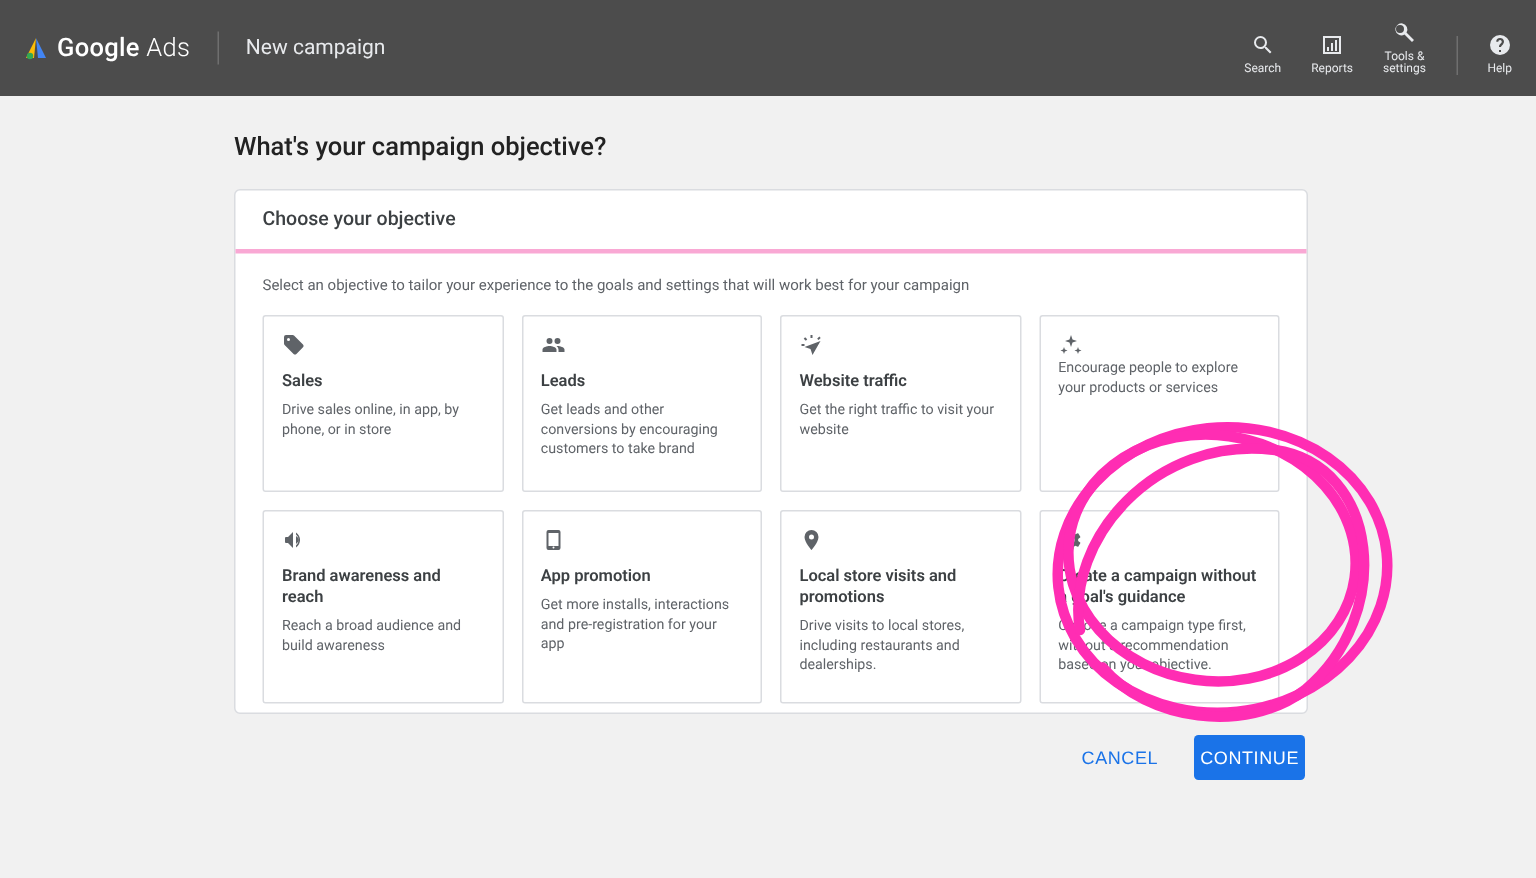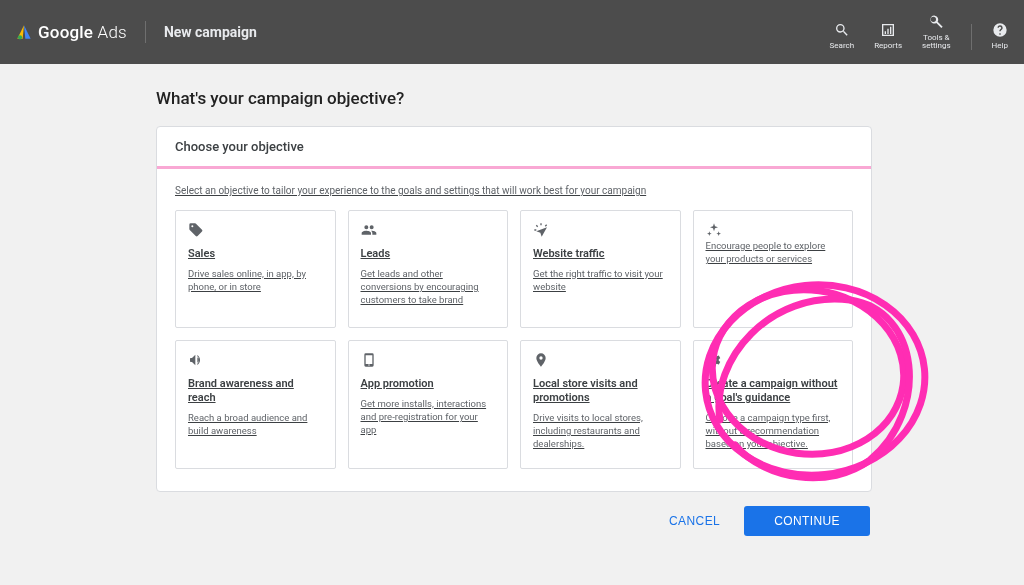--- a/index.html
+++ b/index.html
@@ -6,42 +6,42 @@
   body { font-family: Roboto, "Helvetica Neue", Arial, sans-serif; background: #f1f1f1; width: 1024px; height: 585px; overflow: hidden; color: #3c4043; }
   
   .header { height: 64px; background: #4c4c4c; display: flex; align-items: center; padding: 0 16px; justify-content: space-between; }
   .header-left { display: flex; align-items: center; gap: 18px; }
   .logo-wrap { display: flex; align-items: center; gap: 6px; }
   .logo-triangle { width: 16px; height: 16px; display: inline-flex; }
   .logo-text { color: #fff; font-size: 17px; letter-spacing: .2px; }
   .logo-text .b { font-weight: 500; }
   .logo-text .t { font-weight: 300; }
   .header-divider { width: 1px; height: 22px; background: #6f6f6f; }
-  .page-title { color: #e8eaed; font-size: 14px; font-weight: 700; }
+  .page-title { color: #e8eaed; font-size: 14px; font-weight: 400; }
   .header-right { display: flex; align-items: flex-end; gap: 20px; }
   .tool { display: flex; flex-direction: column; align-items: center; color: #e8eaed; font-size: 8px; gap: 2px; cursor: pointer; line-height: 1; text-align:center;}
   .tool svg { width: 16px; height: 16px; fill: #e8eaed; }
   .tool span { font-size: 8px;}
   .vbar { width:1px; height: 26px; background:#6f6f6f; }
   
   .main { padding: 24px 152px 0 156px; }
   .question { font-size: 17px; font-weight: 500; color: #222; margin-bottom: 18px; }
   .card { background: #fff; border: 1px solid #dadce0; border-radius: 4px; }
   .card-header { padding: 12px 18px; border-bottom: 3px solid #f9a8d4; font-size: 13px; font-weight: 500; color:#3c4043;}
-  .card-body { padding: 16px 18px 22px 18px; text-decoration: underline; }
+  .card-body { padding: 16px 18px 6px 18px; }
   .subtext { font-size: 10px; color: #5f6368; margin-bottom: 14px; }
   .grid { display: grid; grid-template-columns: repeat(4, 1fr); gap: 12px; }
   .opt { border: 1px solid #dadce0; border-radius: 2px; padding: 10px 12px 18px 12px; min-height: 118px; cursor: pointer; position: relative; }
   .opt .icon { height: 18px; display:flex; align-items:center; }
   .opt .icon svg { width: 16px; height: 16px; fill: #5f6368; }
   .opt h3 { font-size: 11px; font-weight: 600; color: #3c4043; margin-top: 8px; margin-bottom: 6px; line-height: 1.25;}
   .opt p { font-size: 9.5px; color: #5f6368; line-height: 1.4; }
   .footer-actions { display:flex; justify-content:flex-end; gap: 14px; margin-top: 14px; align-items:flex-start; padding-right:2px;}
   .btn-cancel { color:#1a73e8; background:none; border:none; font-size:12px; font-weight:500; letter-spacing:.4px; cursor:pointer; padding: 8px 10px;}
-  .btn-continue { background:#1a73e8; color:#fff; border:none; font-size:12px; font-weight:500; letter-spacing:.4px; padding: 8px 30px; border-radius:3px; cursor:pointer;}
+  .btn-continue { background:#1a73e8; color:#fff; border:none; font-size:12px; font-weight:500; letter-spacing:.4px; padding: 8px 4px; border-radius:3px; cursor:pointer;}
   
   .annot { position:absolute; pointer-events:none; }
   .annot svg { overflow:visible; }
 </style>
 </head>
 <body>
 
 <div class="header">
   <div class="header-left">
     <div class="logo-wrap">

